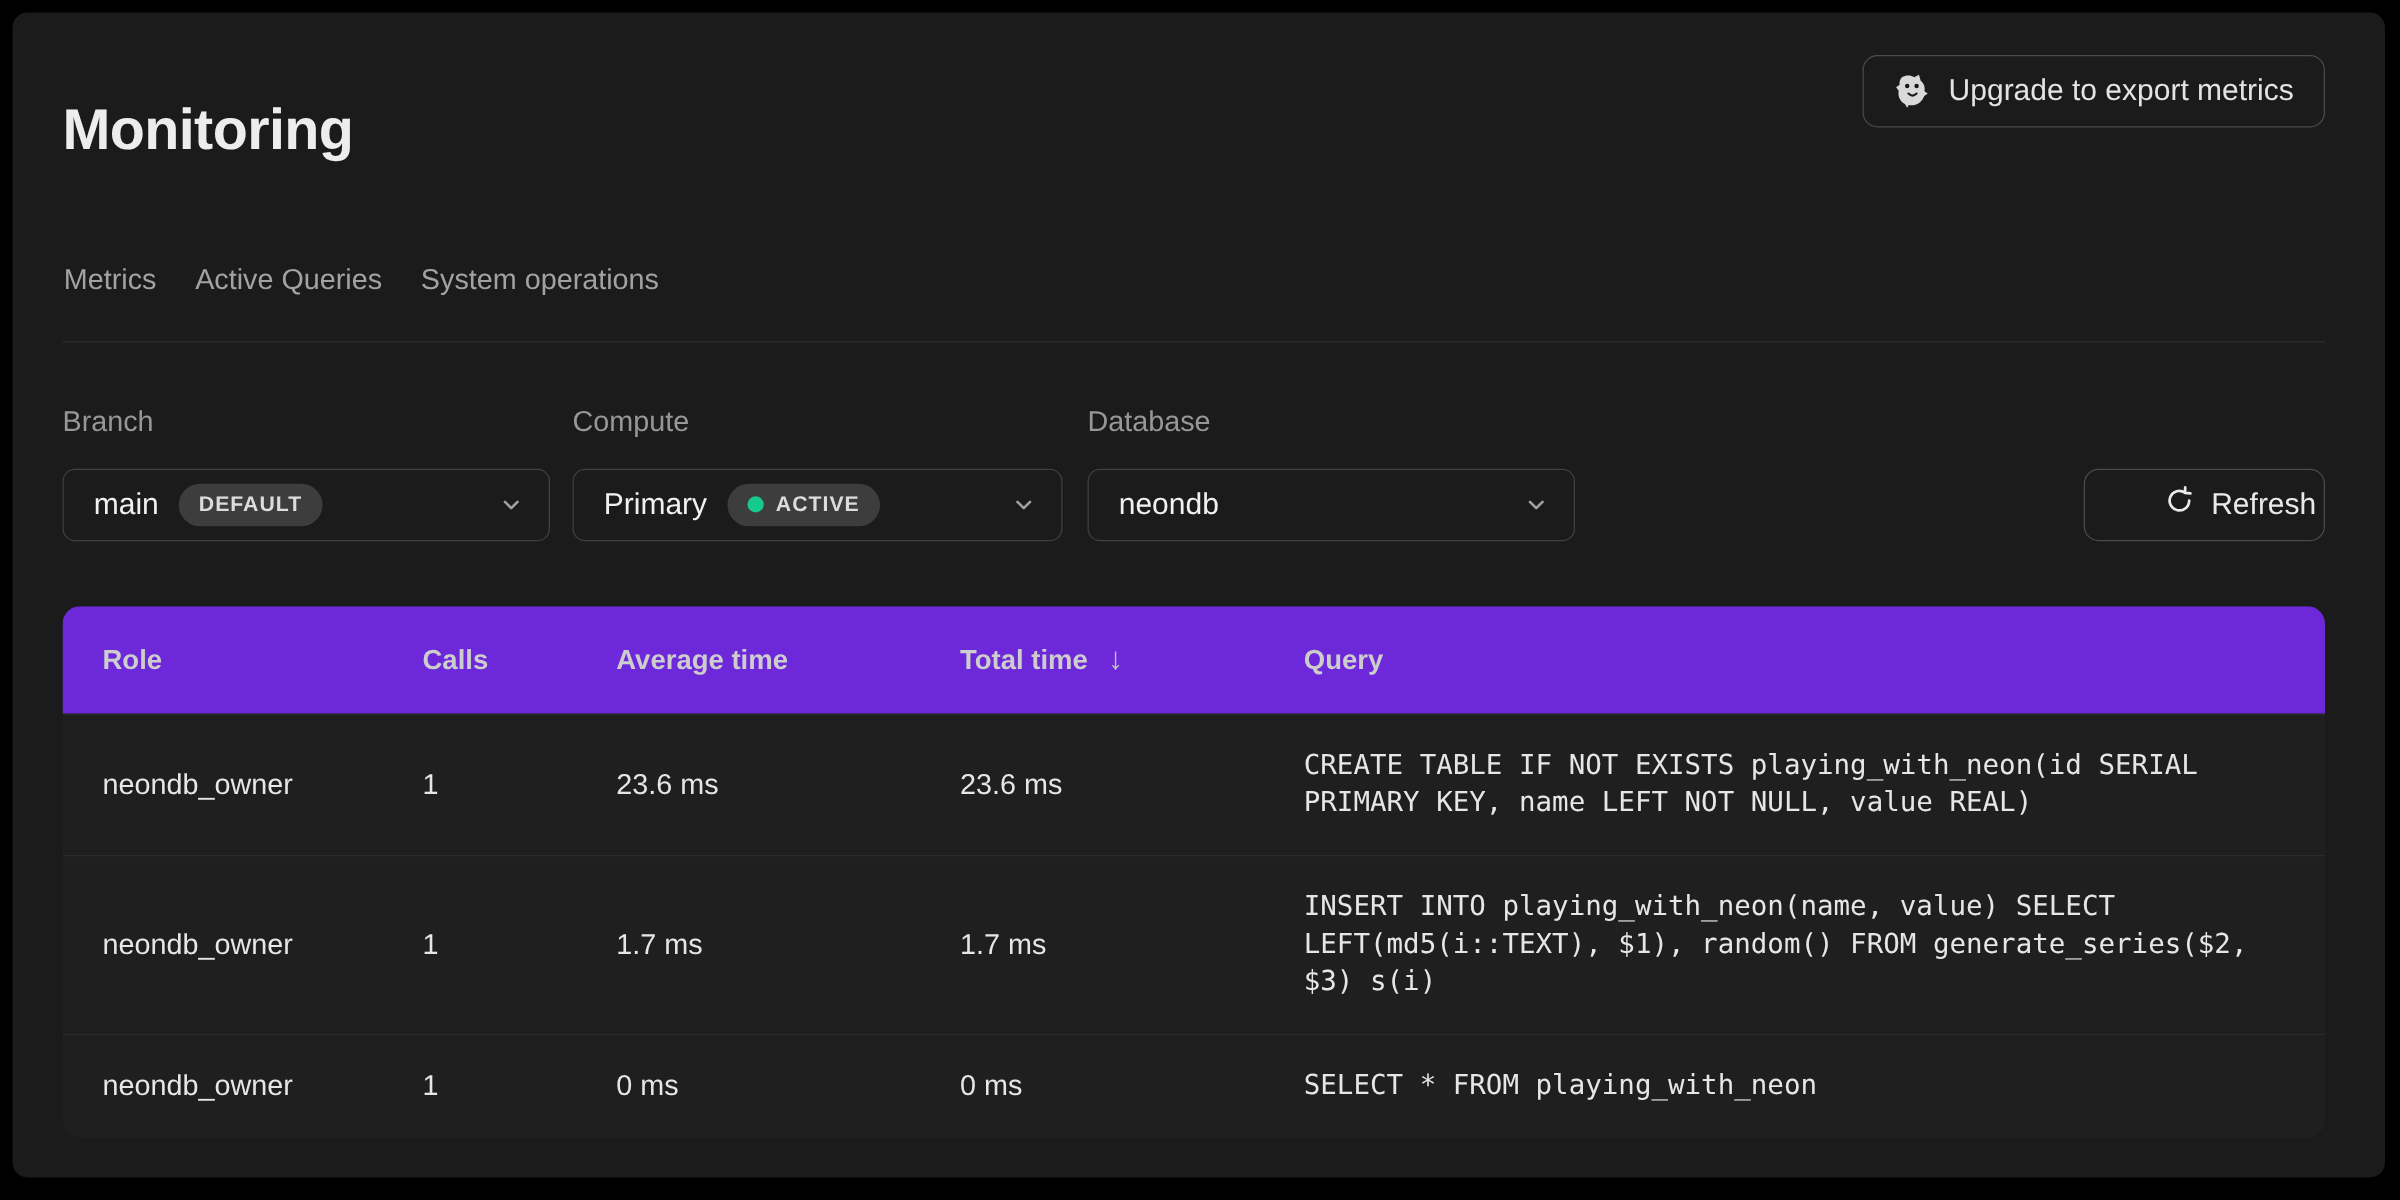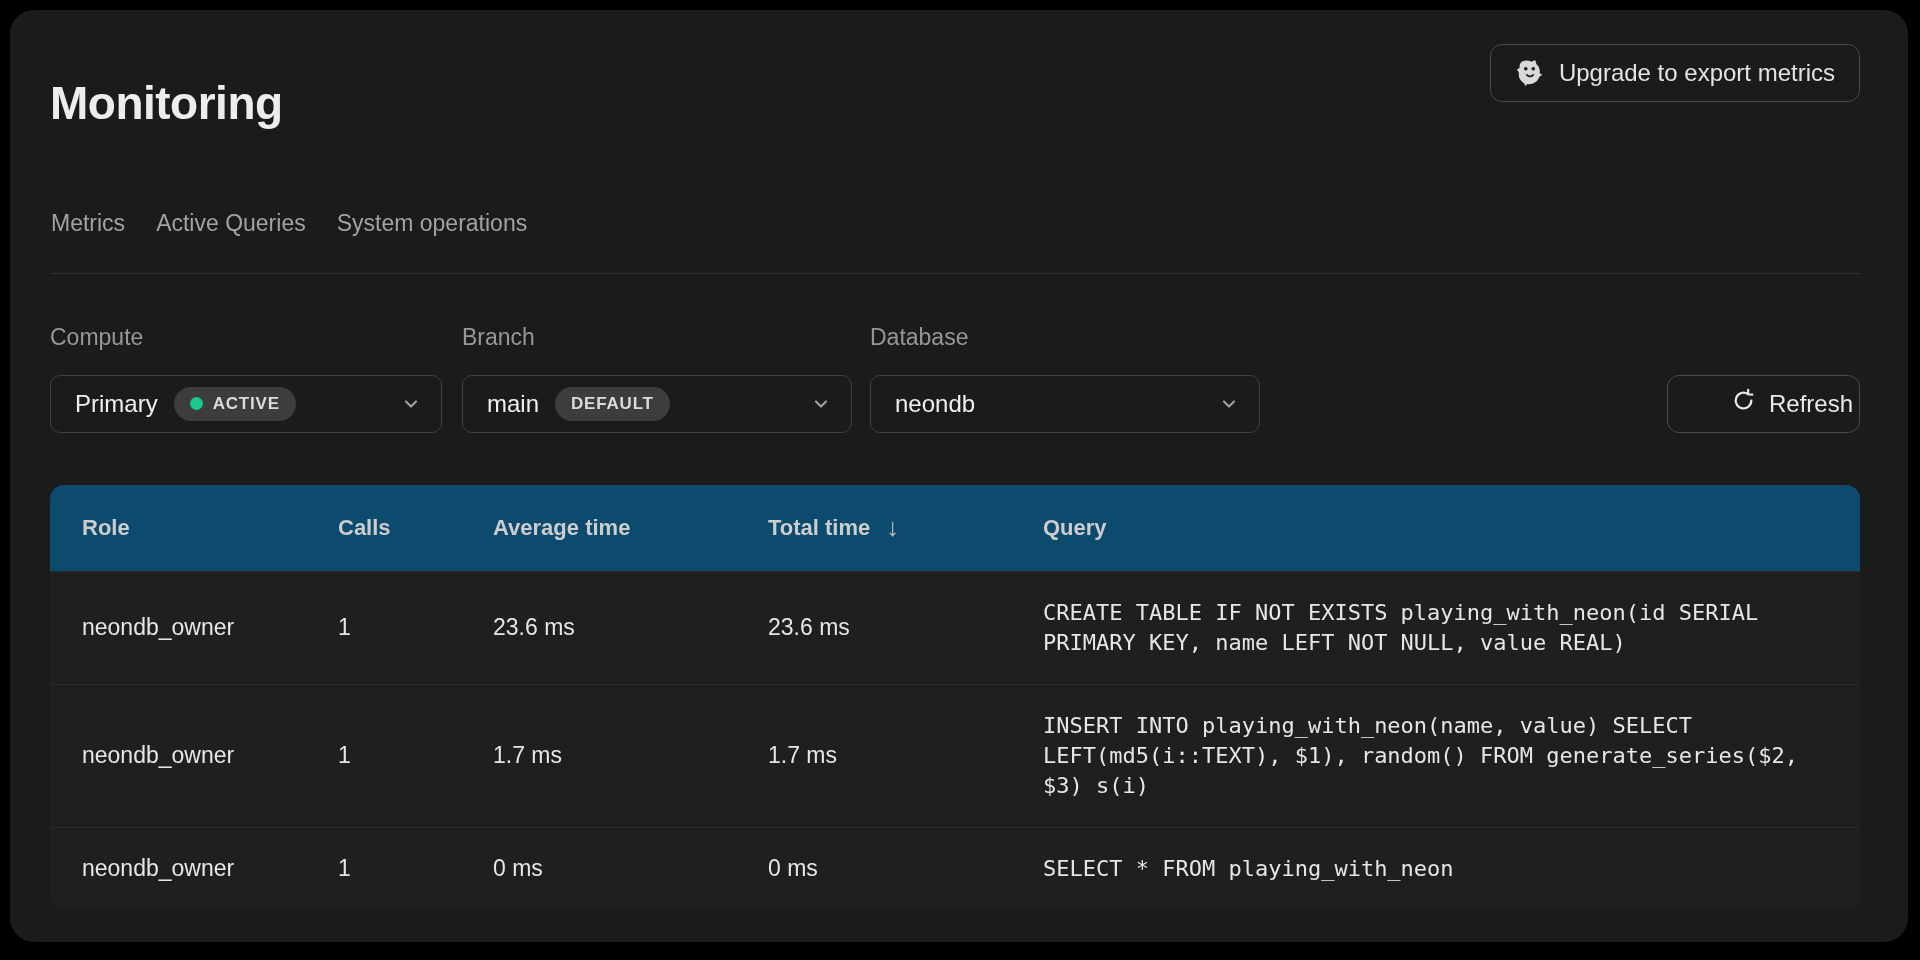--- a/index.html
+++ b/index.html
@@ -3,21 +3,21 @@
 <meta charset="utf-8">
 <style>
   html,body{margin:0;padding:0;}
   body{
     width:1920px;height:960px;background:#000;overflow:hidden;
     font-family:"Liberation Sans", sans-serif;
     -webkit-font-smoothing:antialiased;
   }
   .app{
     position:absolute;left:10px;top:10px;width:1898px;height:932px;
-    background:#1b1b1b;border-radius:24px;box-sizing:border-box;
+    background:#1b1b1b;border-radius:12px;box-sizing:border-box;
     padding:0 48px 0 40px;color:#e8e8e8;overflow:hidden;
   }
   
   .topbar{display:flex;align-items:flex-start;justify-content:space-between;margin-top:34px;}
   .page-title{font-size:46px;font-weight:700;color:#ededed;letter-spacing:-0.5px;line-height:56px;}
   .upgrade-btn{
     display:flex;align-items:center;gap:14px;height:58px;padding:0 24px;
     background:transparent;border:1px solid #4a4a4a;border-radius:12px;
     color:#e3e3e3;font-size:24px;font-family:Liberation Sans, sans-serif;cursor:pointer;
   }
@@ -60,21 +60,21 @@
     width:193px;height:58px;background:transparent;border:1px solid #4a4a4a;
     border-radius:12px;color:#e9e9e9;font-size:24px;font-family:inherit;cursor:pointer;
   }
   
   .table{
     margin-top:52px;background:#1f1f1f;border-radius:14px;overflow:hidden;
   }
   .thead,.trow{
     display:grid;grid-template-columns:288px 155px 275px 275px 1fr;align-items:center;
   }
-  .thead{background:#0c4a6e;height:86px;}
+  .thead{background:#6d28d9;height:86px;}
   .th{font-size:22px;font-weight:600;color:#cdcdcd;}
   .th:first-child,.td:first-child{padding-left:32px;}
   .th-sort{display:flex;align-items:center;gap:16px;}
   .sort-arrow{font-size:25px;color:#c2c2c2;font-weight:400;}
   .trow{border-top:1px solid #2b2b2b;padding:26px 0;background:#1f1f1f;}
   .td{font-size:23px;color:#e6e6e6;}
   .td-query{
     font-family:"DejaVu Sans Mono", monospace;font-size:22px;line-height:30px;
     color:#e6e6e6;white-space:pre-wrap;padding-right:56px;
   }
@@ -100,42 +100,42 @@
   </div>
 
   <nav class="tabs">
     <button class="tab">Metrics</button>
     <button class="tab">Active Queries</button>
     <button class="tab">System operations</button>
   </nav>
 
   <section class="filters">
     <div class="filter-labels">
+      <div class="filter-label l1">Branch</div>
       <div class="filter-label l2">Compute</div>
-      <div class="filter-label l1">Branch</div>
       <div class="filter-label">Database</div>
     </div>
     <div class="controls">
+
+      <div class="select sel-branch">
+        <span class="value">main</span>
+        <span class="pill">DEFAULT</span>
+        <span class="chev">
+          <svg width="20" height="20" viewBox="0 0 16 16" fill="none" stroke="#a0a0a0" stroke-width="1.7" stroke-linecap="round" stroke-linejoin="round">
+              <path d="M4 6 L8 10 L12 6"></path>
+            </svg>
+        </span>
+      </div>
 
       <div class="select sel-compute">
         <span class="value">Primary</span>
         <span class="pill">
           <span class="dot" style="background:#17c98a"></span>
           <span>ACTIVE</span>
         </span>
-        <span class="chev">
-          <svg width="20" height="20" viewBox="0 0 16 16" fill="none" stroke="#a0a0a0" stroke-width="1.7" stroke-linecap="round" stroke-linejoin="round">
-              <path d="M4 6 L8 10 L12 6"></path>
-            </svg>
-        </span>
-      </div>
-
-      <div class="select sel-branch">
-        <span class="value">main</span>
-        <span class="pill">DEFAULT</span>
         <span class="chev">
           <svg width="20" height="20" viewBox="0 0 16 16" fill="none" stroke="#a0a0a0" stroke-width="1.7" stroke-linecap="round" stroke-linejoin="round">
               <path d="M4 6 L8 10 L12 6"></path>
             </svg>
         </span>
       </div>
 
       <div class="select sel-database">
         <span class="value">neondb</span>
         <span class="chev">

